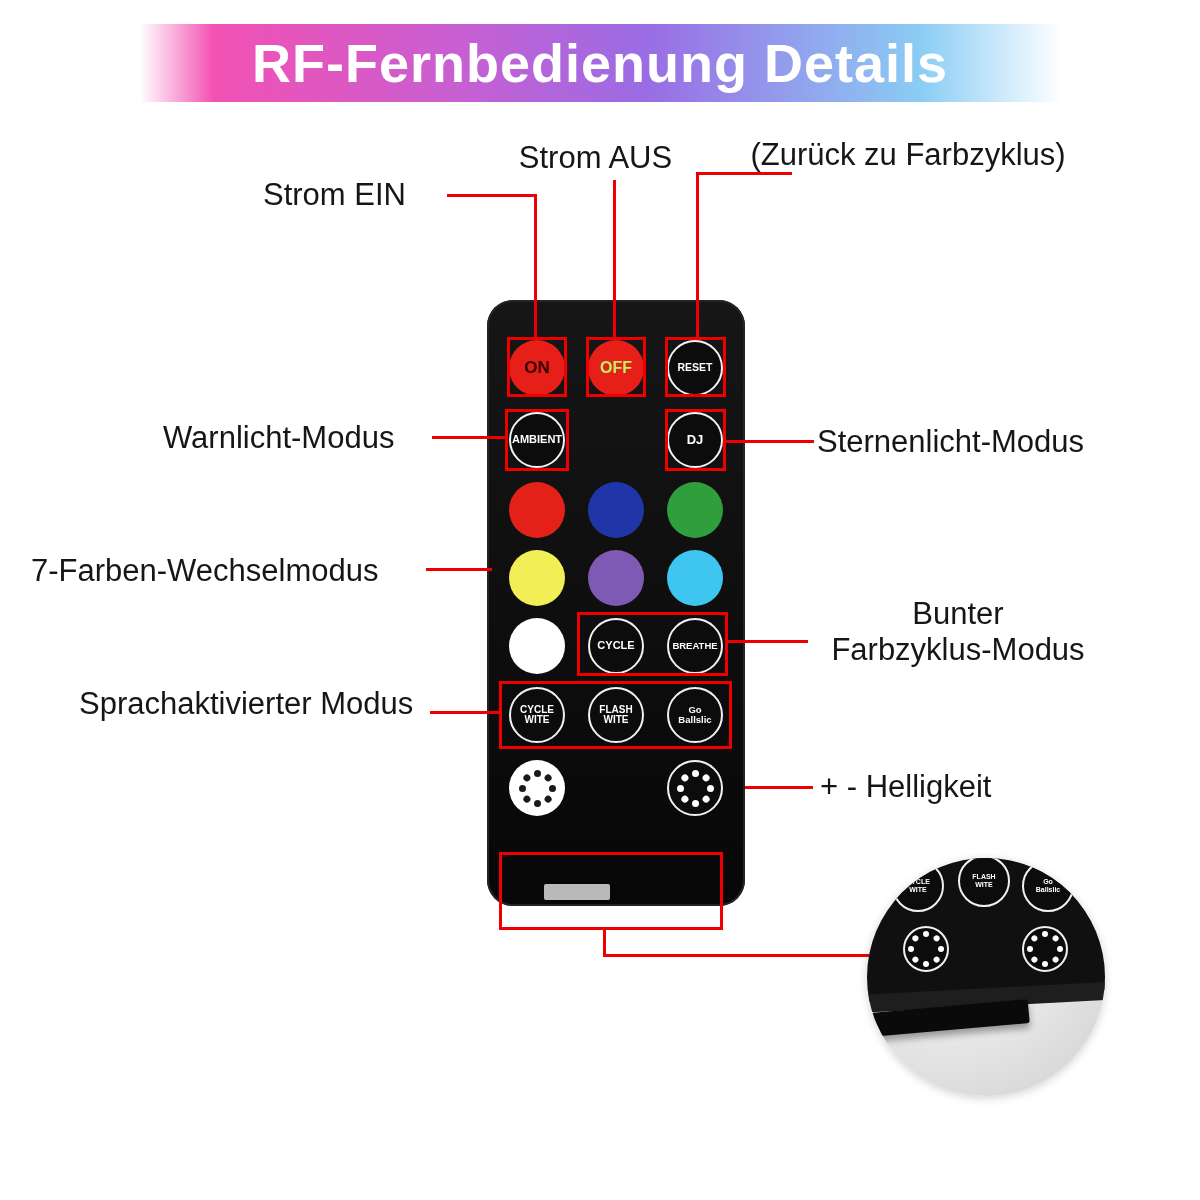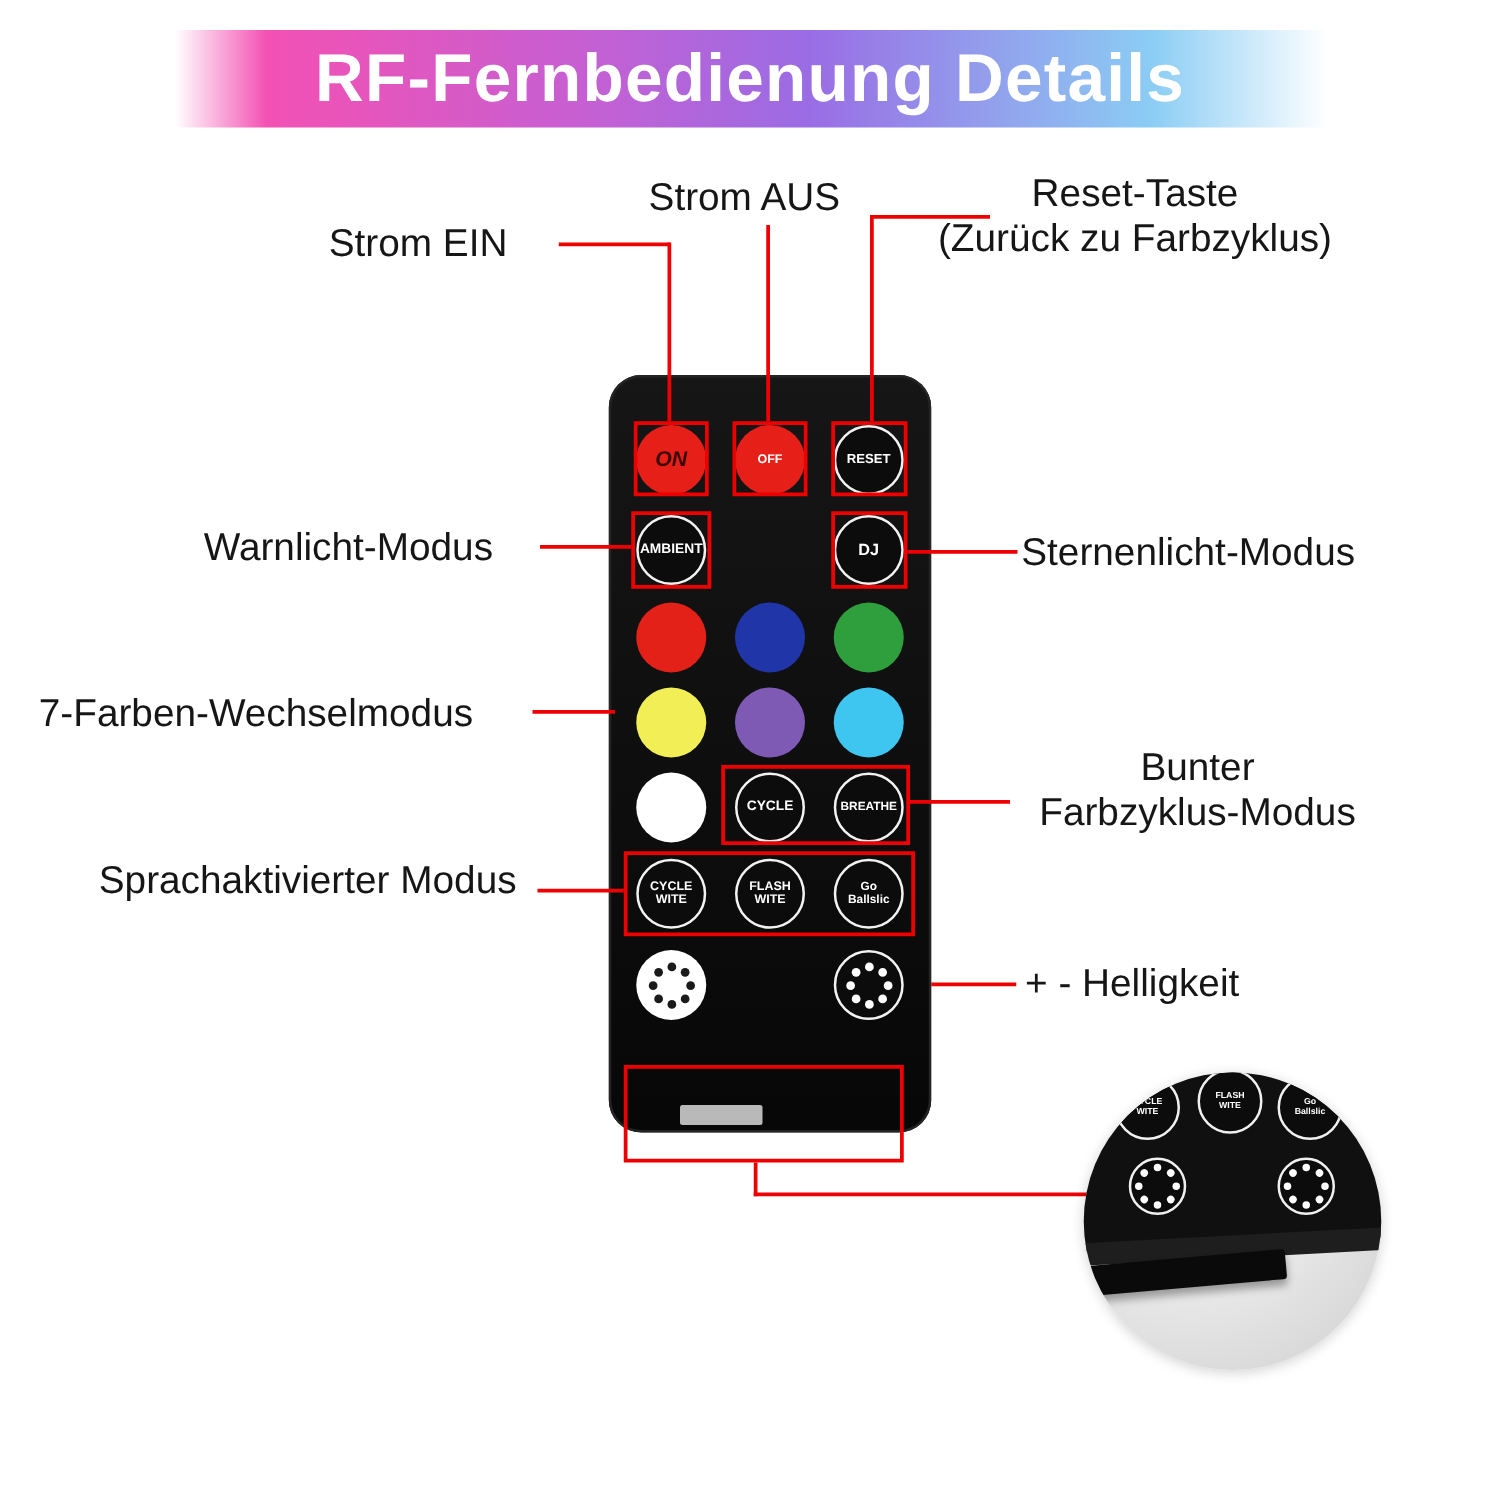--- a/index.html
+++ b/index.html
@@ -72,39 +72,38 @@
 
 <div class="stage">
 
   <div class="banner">
     <div class="banner-text">RF-Fernbedienung Details</div>
   </div>
 
   <div class="lbl" style="left:263px; top:177px;">Strom EIN</div>
   <div class="lbl lbl-center" style="left:503px; top:140px; width:185px;">Strom AUS</div>
   <div class="lbl lbl-center" style="left:728px; top:137px; width:360px;">
-    <div>Reset-Taste</div>
     <div>(Zurück zu Farbzyklus)</div>
   </div>
   <div class="lbl" style="left:163px; top:420px;">Warnlicht-Modus</div>
   <div class="lbl" style="left:817px; top:424px;">Sternenlicht-Modus</div>
   <div class="lbl" style="left:31px; top:553px;">7-Farben-Wechselmodus</div>
   <div class="lbl lbl-center" style="left:812px; top:596px; width:292px;">
     <div>Bunter</div>
     <div>Farbzyklus-Modus</div>
   </div>
   <div class="lbl" style="left:63px; top:686px;margin-left:16px;">Sprachaktivierter Modus</div>
   <div class="lbl" style="left:820px; top:769px;">+ - Helligkeit</div>
 
   <div class="remote">
 
-    <div class="btn" style="left:22px; top:40px;  background:#e62019; color:#3a0000; font-size:17px;font-style:italic;">
+    <div class="btn" style="left:22px; top:40px;  background:#e62019; color:#3a0000; font-size:17px;">
         <span>ON</span>
       </div>
-    <div class="btn" style="left:101px; top:40px; background:#e62019; color:#ffffff; font-size:10px;justify-content:center;">
+    <div class="btn" style="left:101px; top:40px; background:#e62019; color:#bef264; font-size:16px;justify-content:center;">
         <span>OFF</span>
       </div>
     <div class="btn ringed" style="left:180px; top:40px; font-size:10.5px;">
         <span>RESET</span>
       </div>
 
     <div class="btn ringed" style="left:22px; top:112px; font-size:11px;">
         <span>AMBIENT</span>
       </div>
     <div class="btn ringed" style="left:180px; top:112px; font-size:13px;">

